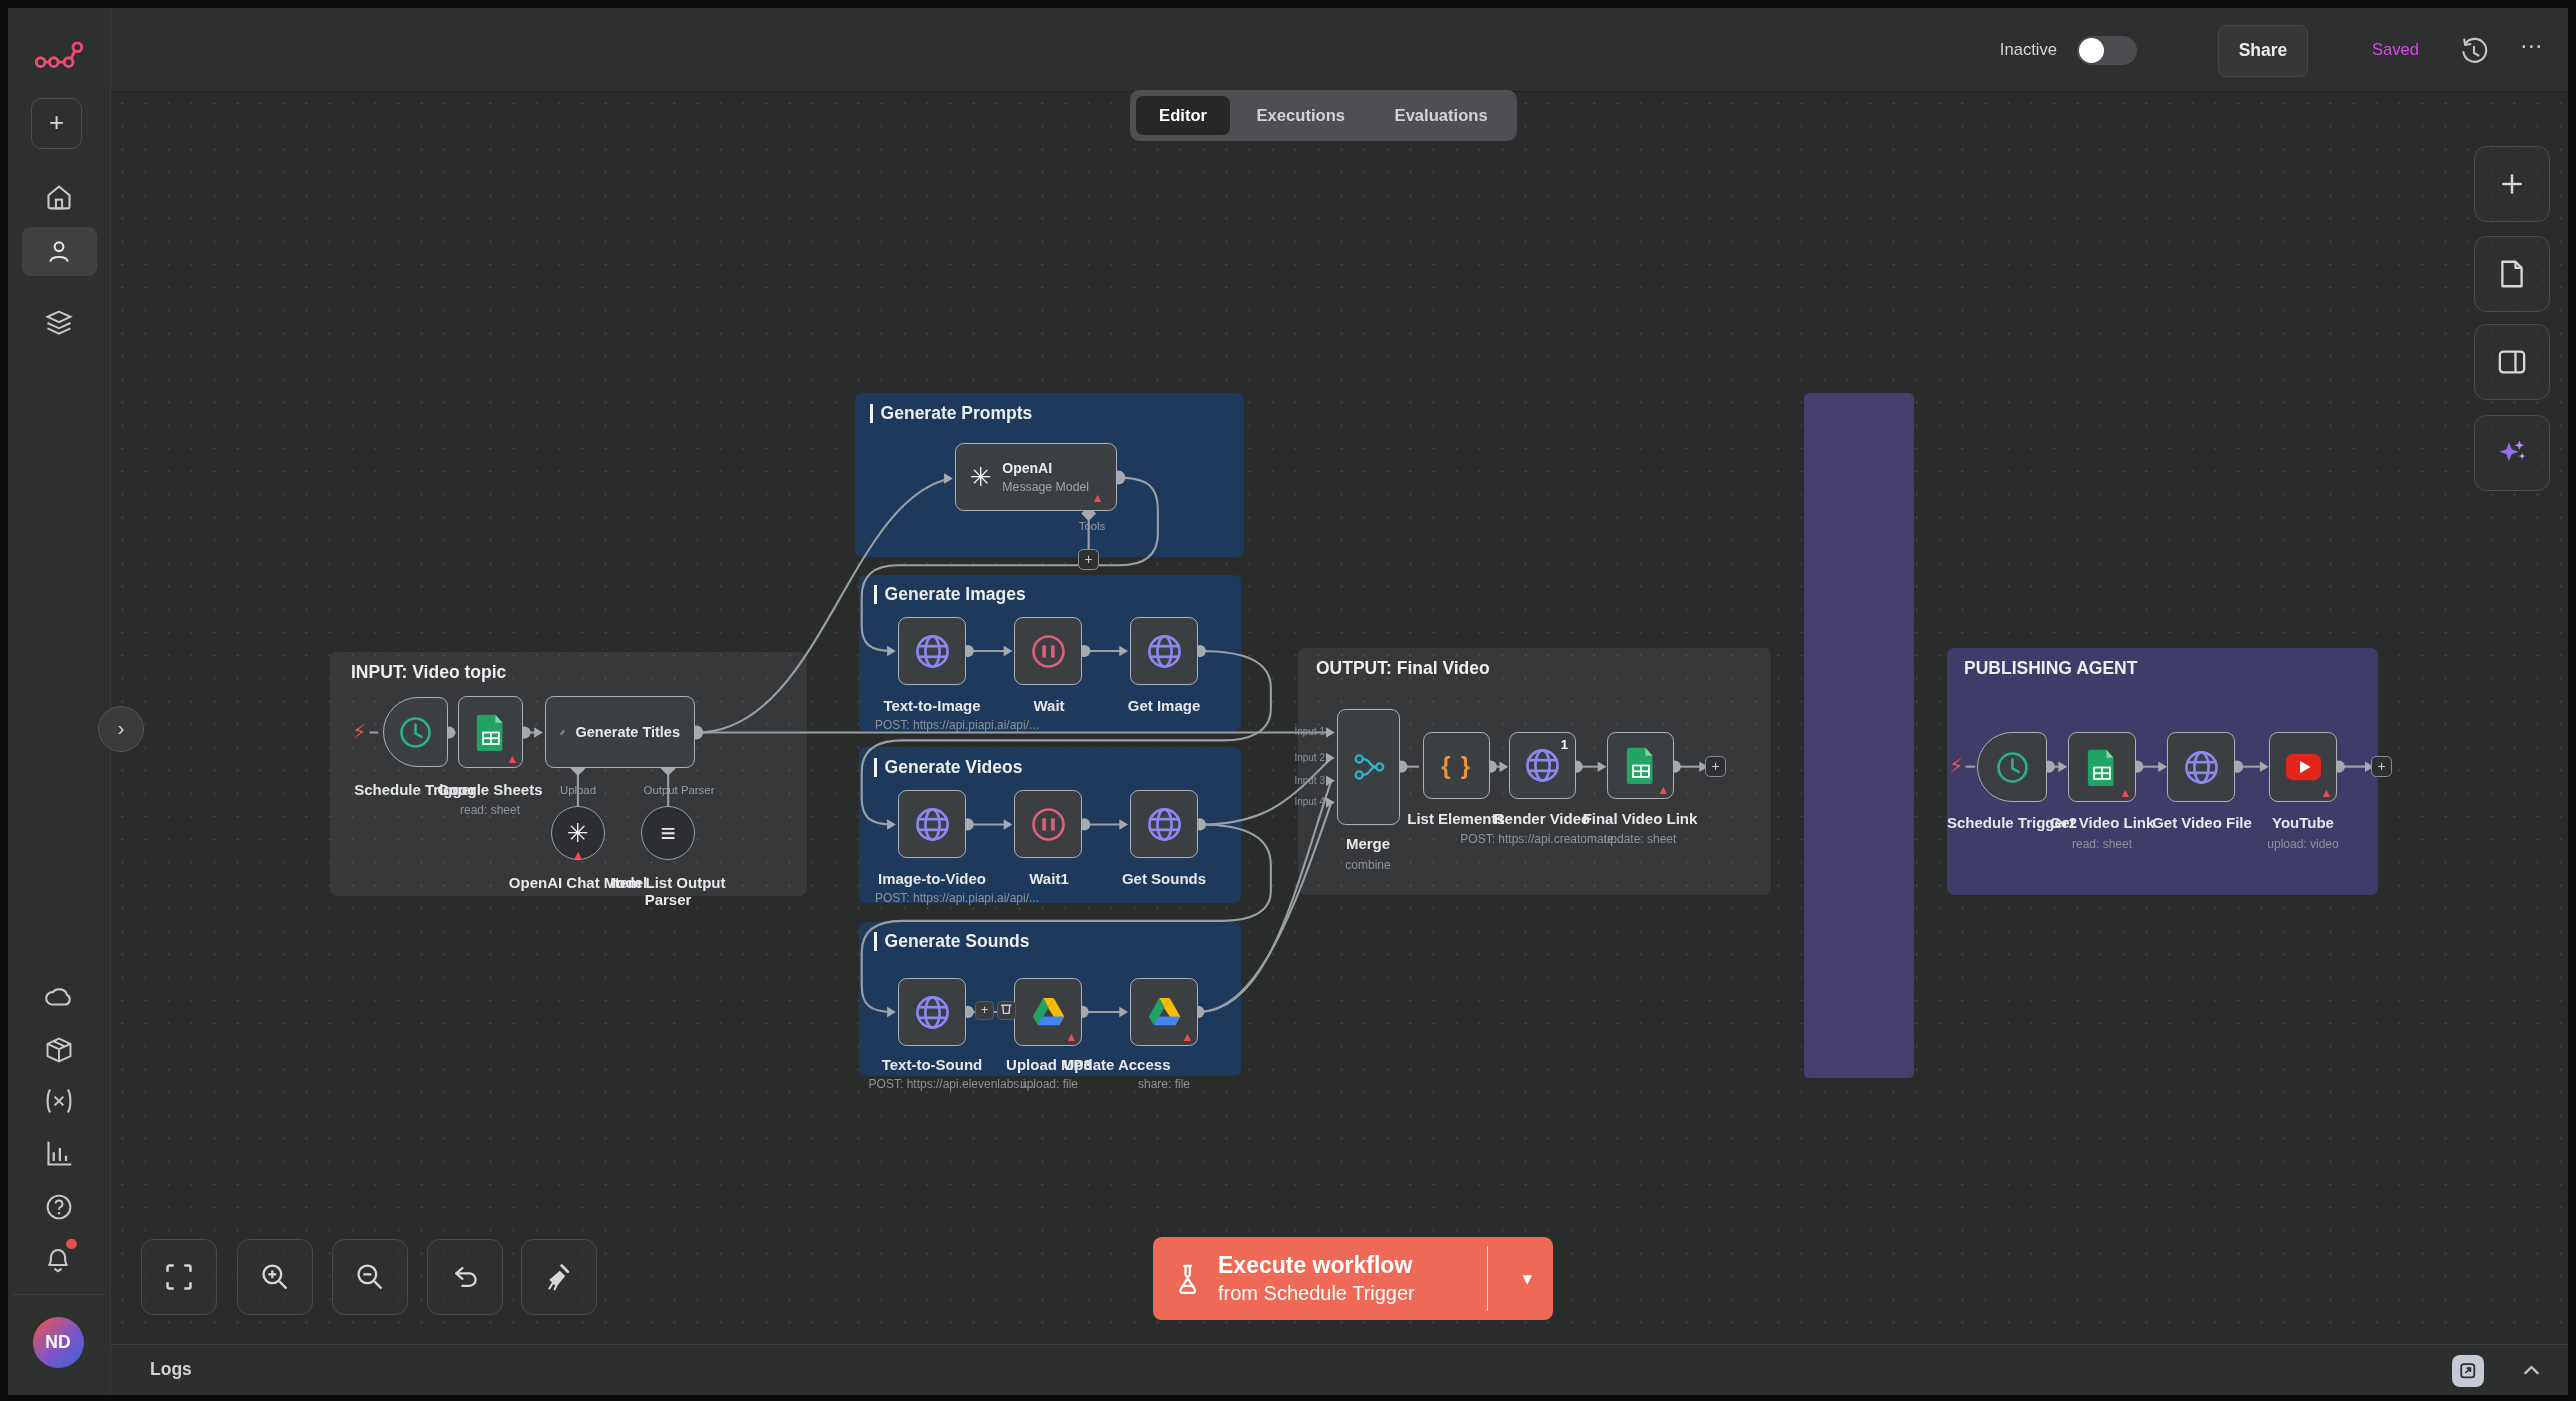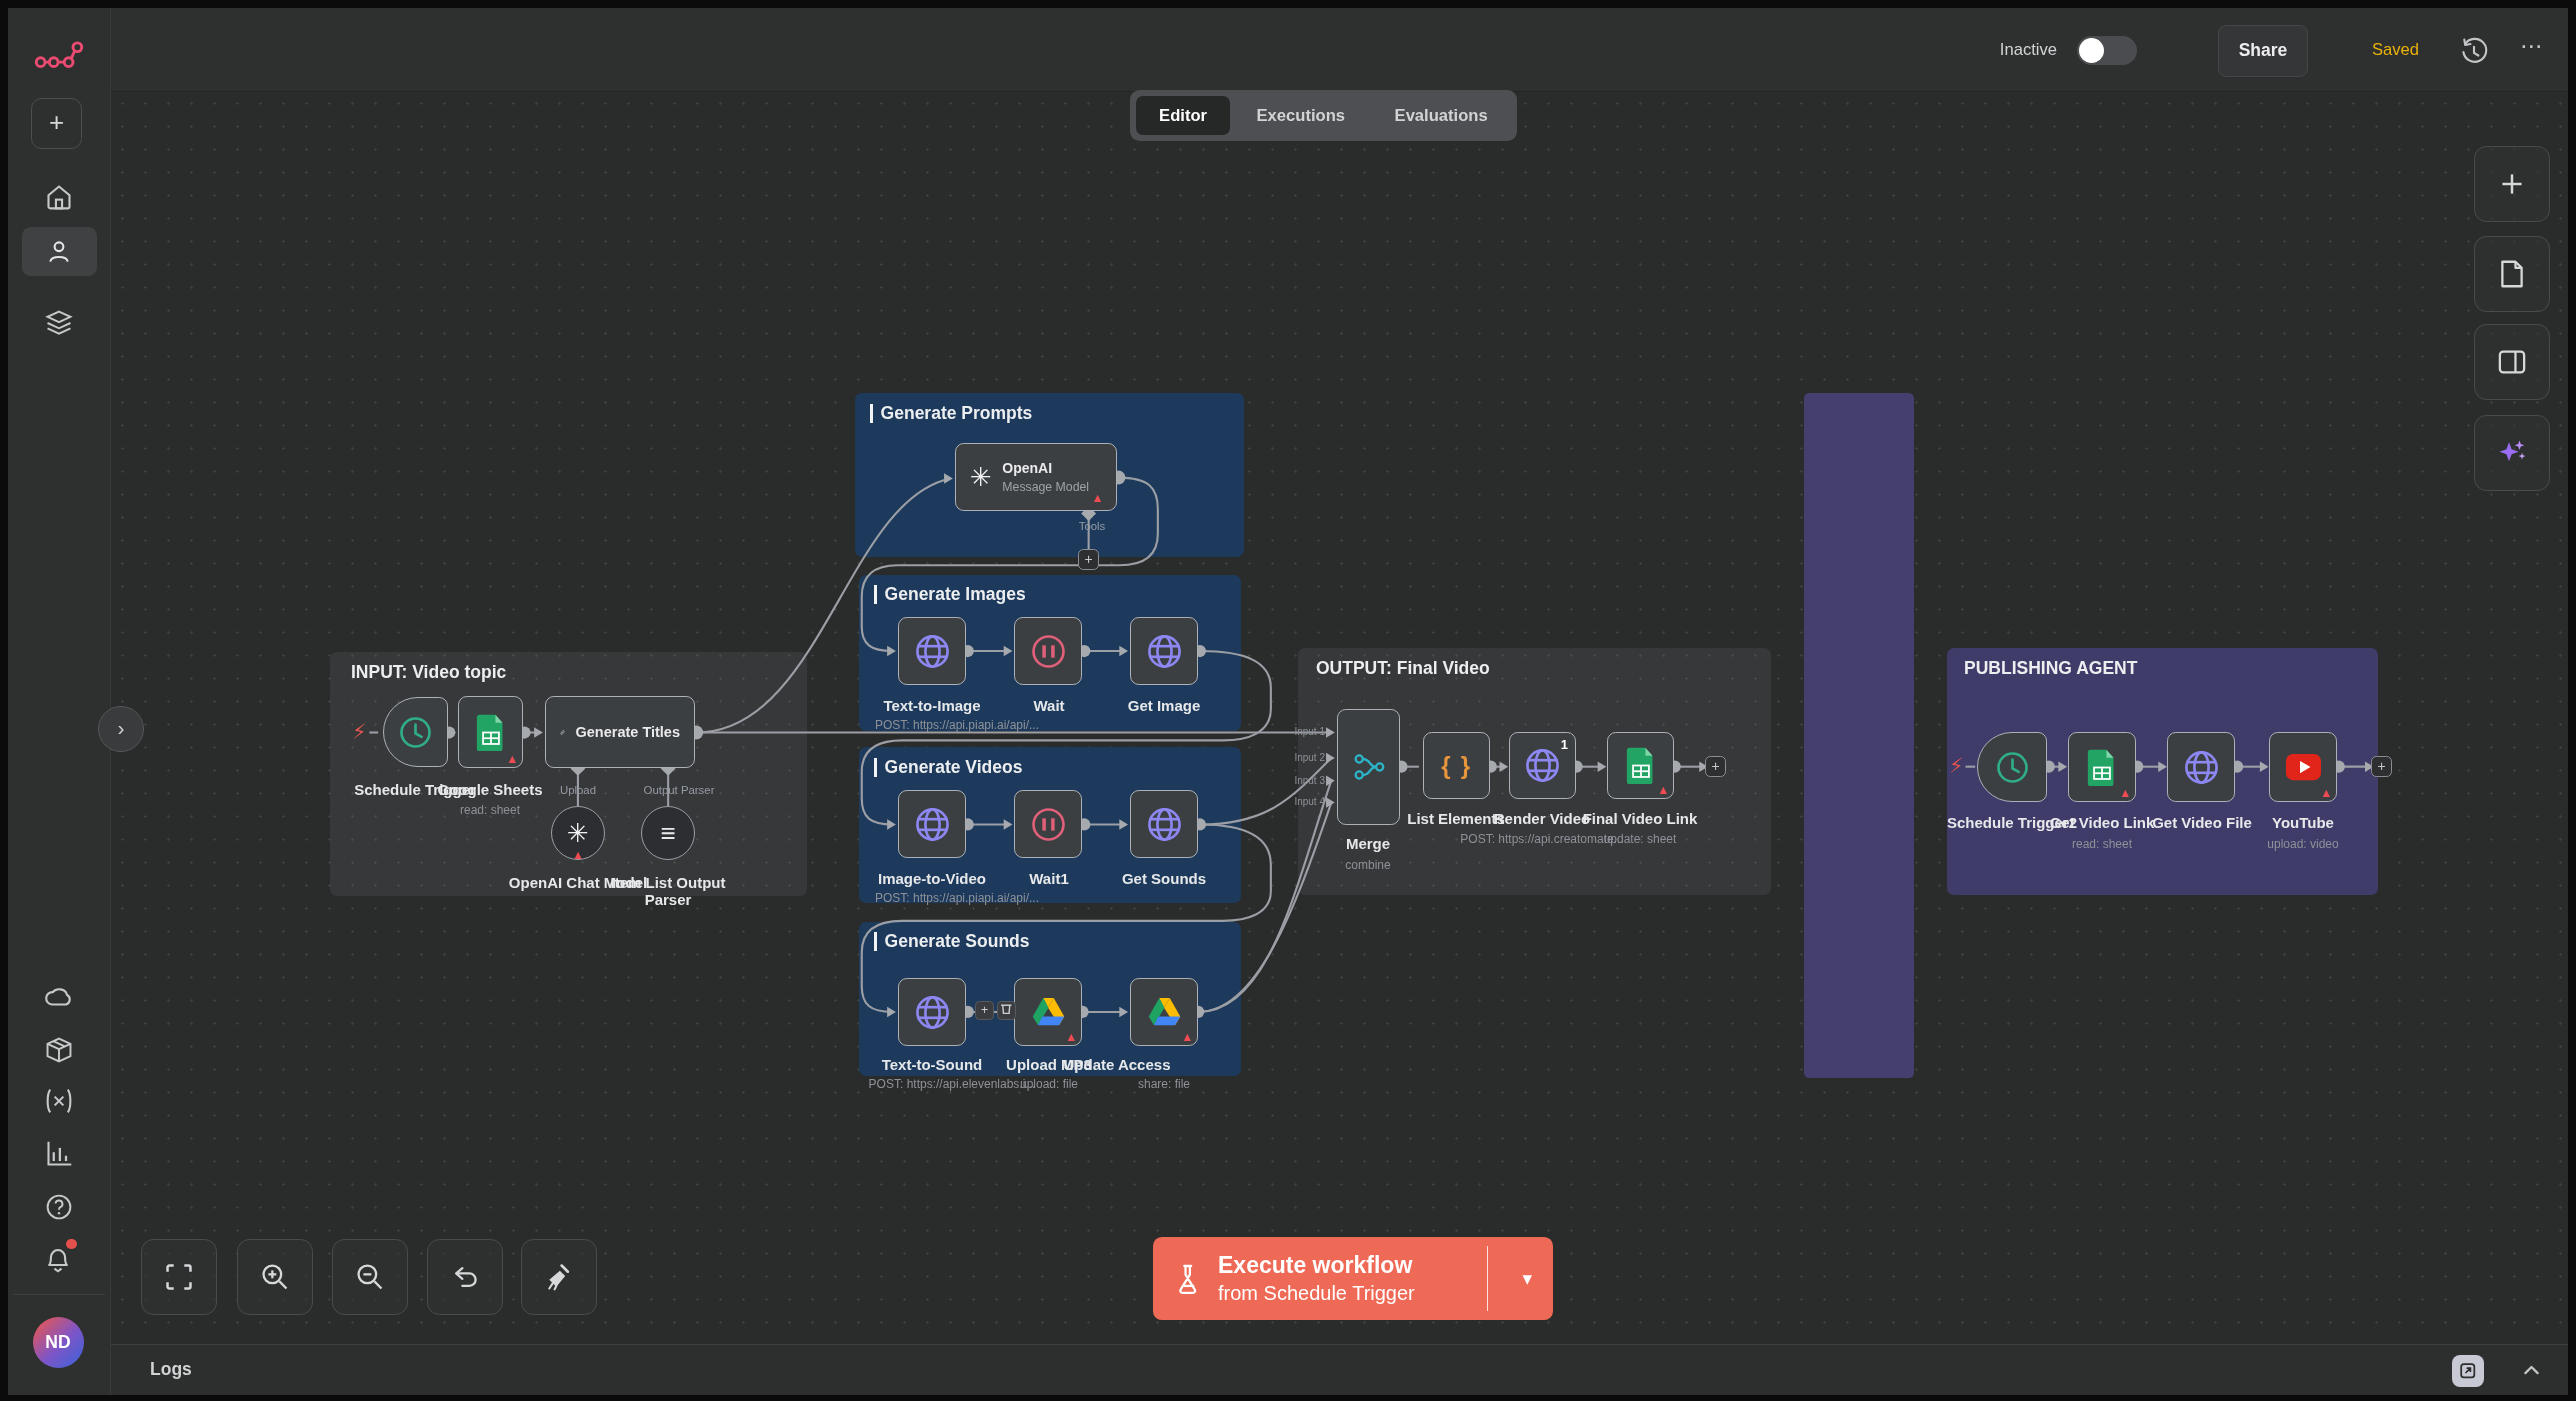--- a/index.html
+++ b/index.html
@@ -18,21 +18,21 @@
 
   .crumb { position:absolute; top:0; height:84px; display:flex; align-items:center; color:#cfd0d2; font-size:16.6px; }
   #wf-title { color:#f0f1f2; font-weight:600; font-size:17.5px; white-space:nowrap; }
   #add-tag { color:#97999d; font-size:16px; margin-left:33px; }
   .crumb-sep { color:#6b6c6f; margin:0 14px; font-size:17.5px; }
 
   #status-label { position:absolute; right:511px; top:32px; color:#d2d3d5; font-size:16.6px; z-index:41; }
   .toggle { position:absolute; right:431px; top:28px; width:60px; height:29px; border-radius:15px; background:#4b4c4f; z-index:41; }
   .toggle .knob { position:absolute; left:1.8px; top:1.8px; width:25.4px; height:25.4px; border-radius:50%; background:#ffffff; }
   #share-btn { position:absolute; right:260px; top:16.6px; width:90px; height:52px; background:#353637; border:0.9px solid #454647; border-radius:8px; color:#ececee; font-size:17.5px; font-weight:600; display:flex; align-items:center; justify-content:center; z-index:41; }
-  #saved-label { position:absolute; right:149px; top:32px; color:#eab308; font-size:16.6px; z-index:41; }
+  #saved-label { position:absolute; right:149px; top:32px; color:#d946ef; font-size:16.6px; z-index:41; }
   #history-btn { position:absolute; right:79px; top:29px; width:30px; height:30px; color:#c3c4c6; z-index:41; }
   #more-btn { position:absolute; right:16px; top:24.5px; width:39px; height:35px; color:#c3c4c6; font-size:23px; letter-spacing:1.8px; text-align:center; z-index:41; }
 
   
   #tabs { position:absolute; left:1122px; top:82px; height:51px; background:#4e4f52; border-radius:9.6px; display:flex; align-items:center; padding:0 6.1px; gap:3.5px; z-index:50; }
   .tab { padding:0 23px; height:39px; display:flex; align-items:center; color:#d2d3d5; font-size:16.6px; font-weight:600; border-radius:7px; }
   .tab.active { background:#262727; color:#ffffff; }
 
   
   #canvas { position:absolute; left:103px; top:84px; right:0; bottom:51px; background:#2a2b2b; background-image:radial-gradient(circle,#3e3f3f 1.2px,transparent 1.4px); background-size:23px 23px; z-index:1; }

